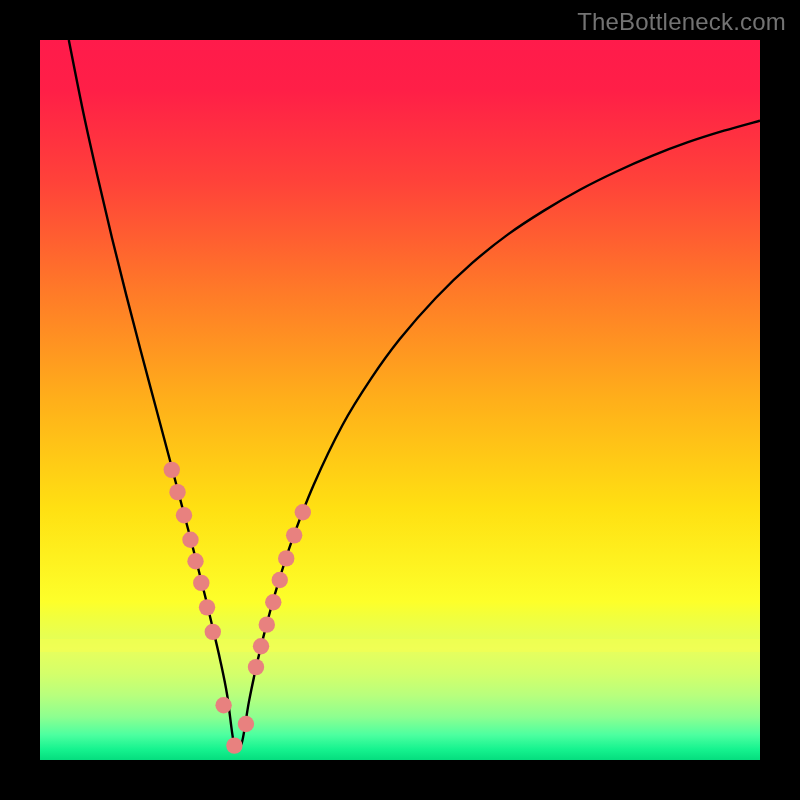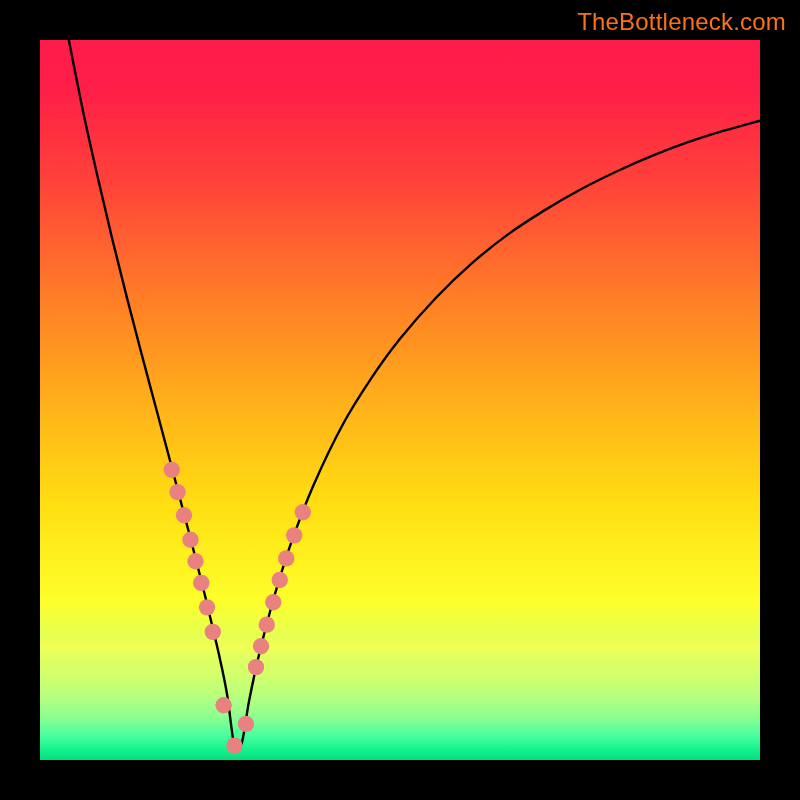--- a/index.html
+++ b/index.html
@@ -31,21 +31,21 @@
     position: absolute;
     left: 0;
     top: 0;
     width: 100%;
     height: 100%;
   }
   .credit {
     position: absolute;
     top: 8px;
     right: 14px;
-    color: #f97316;
+    color: #737373;
     font-size: 24px;
     font-weight: 500;
     letter-spacing: 0.2px;
     text-align: right;
   }
   svg {
     position: absolute;
     left: 0;
     top: 0;
   }

